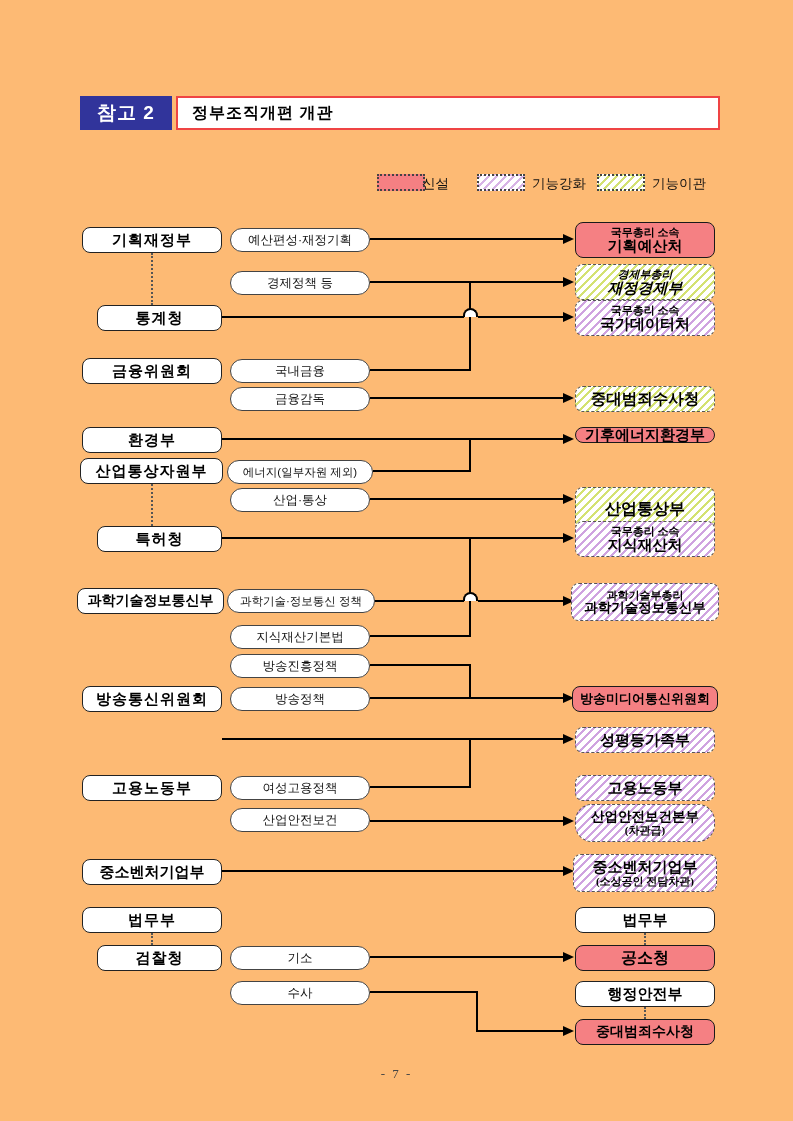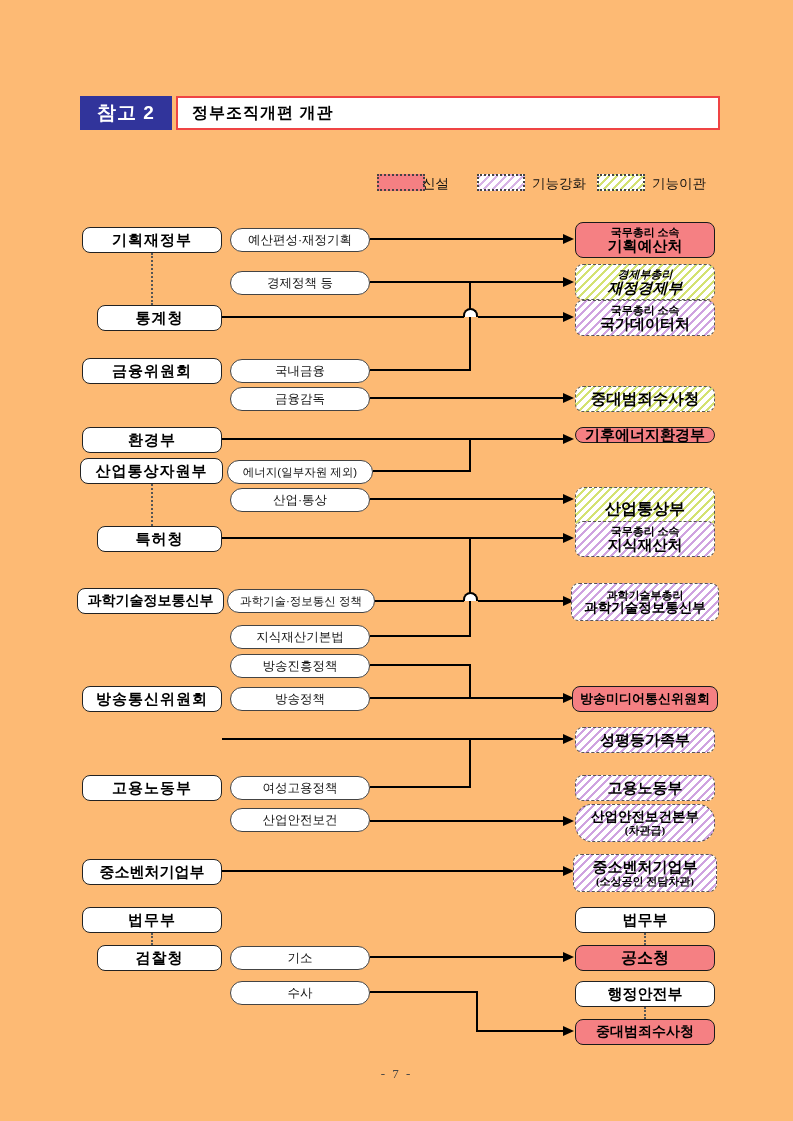--- a/index.html
+++ b/index.html
@@ -183,21 +183,21 @@
   <div class="rbox str" style="left:575px; top:300px; width:140px; height:36px;">
     <span class="sup">국무총리 소속</span>
     <span class="mainlbl">국가데이터처</span>
   </div>
   <div class="rbox tra" style="left:575px; top:386px; width:140px; height:26px;">
     <span class="mainlbl" style="font-size:15.5px;">중대범죄수사청</span>
   </div>
   <div class="rbox new" style="left:575px; top:427px; width:140px; height:16px;">
     <span class="mainlbl">기후에너지환경부</span>
   </div>
-  <div class="rbox tra" style="left:575px; top:487px; width:140px; height:44px;border-radius:9px;">
+  <div class="rbox tra" style="left:575px; top:487px; width:140px; height:44px;">
     <span class="mainlbl" style="font-size:16px;">산업통상부</span>
   </div>
   <div class="rbox str" style="left:575px; top:521px; width:140px; height:36px;">
     <span class="sup">국무총리 소속</span>
     <span class="mainlbl">지식재산처</span>
   </div>
   <div class="rbox str" style="left:571px; top:583px; width:148px; height:38px;">
     <span class="sup">과학기술부총리</span>
     <span class="mainlbl" style="font-size:13.5px;">과학기술정보통신부</span>
   </div>

